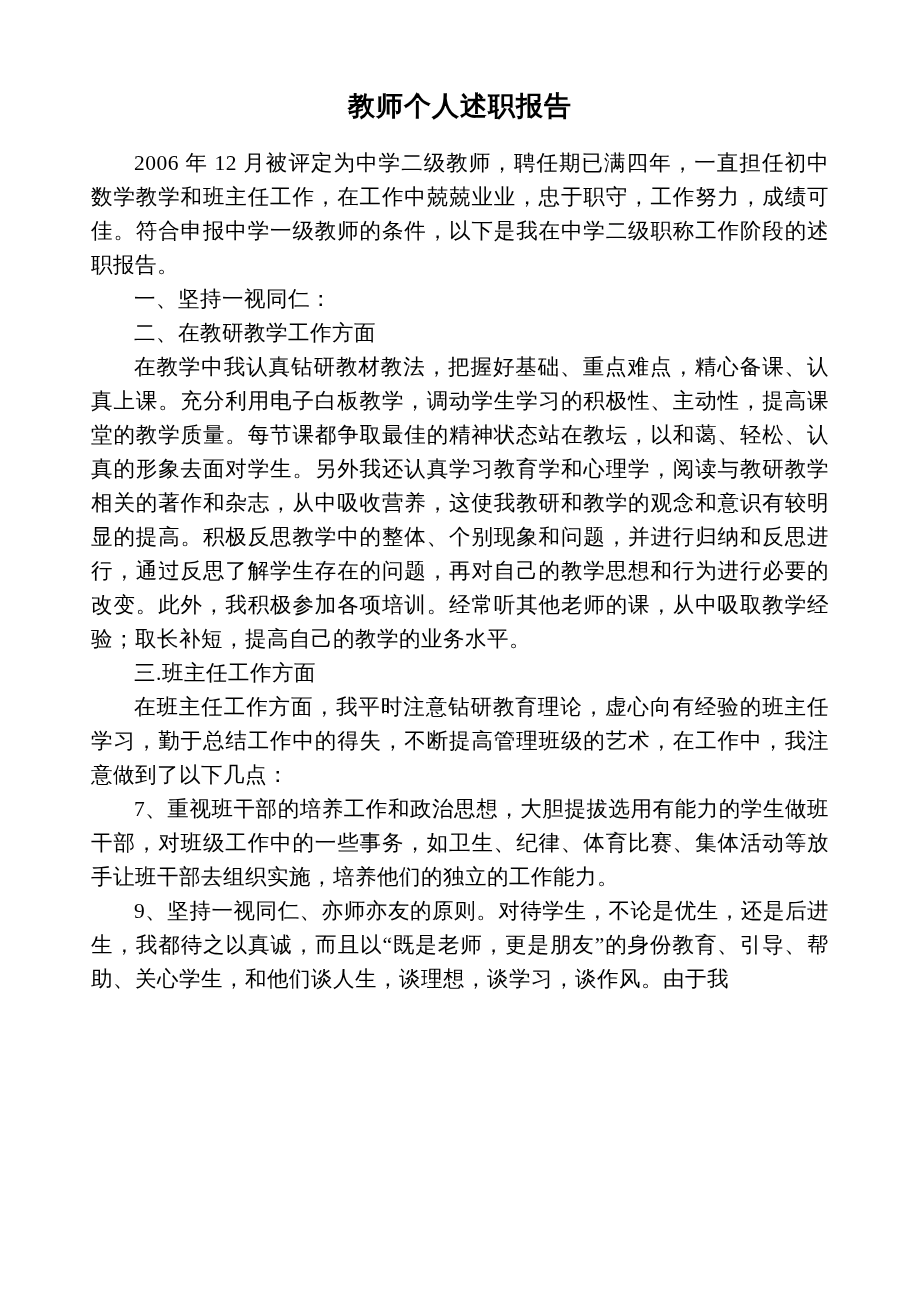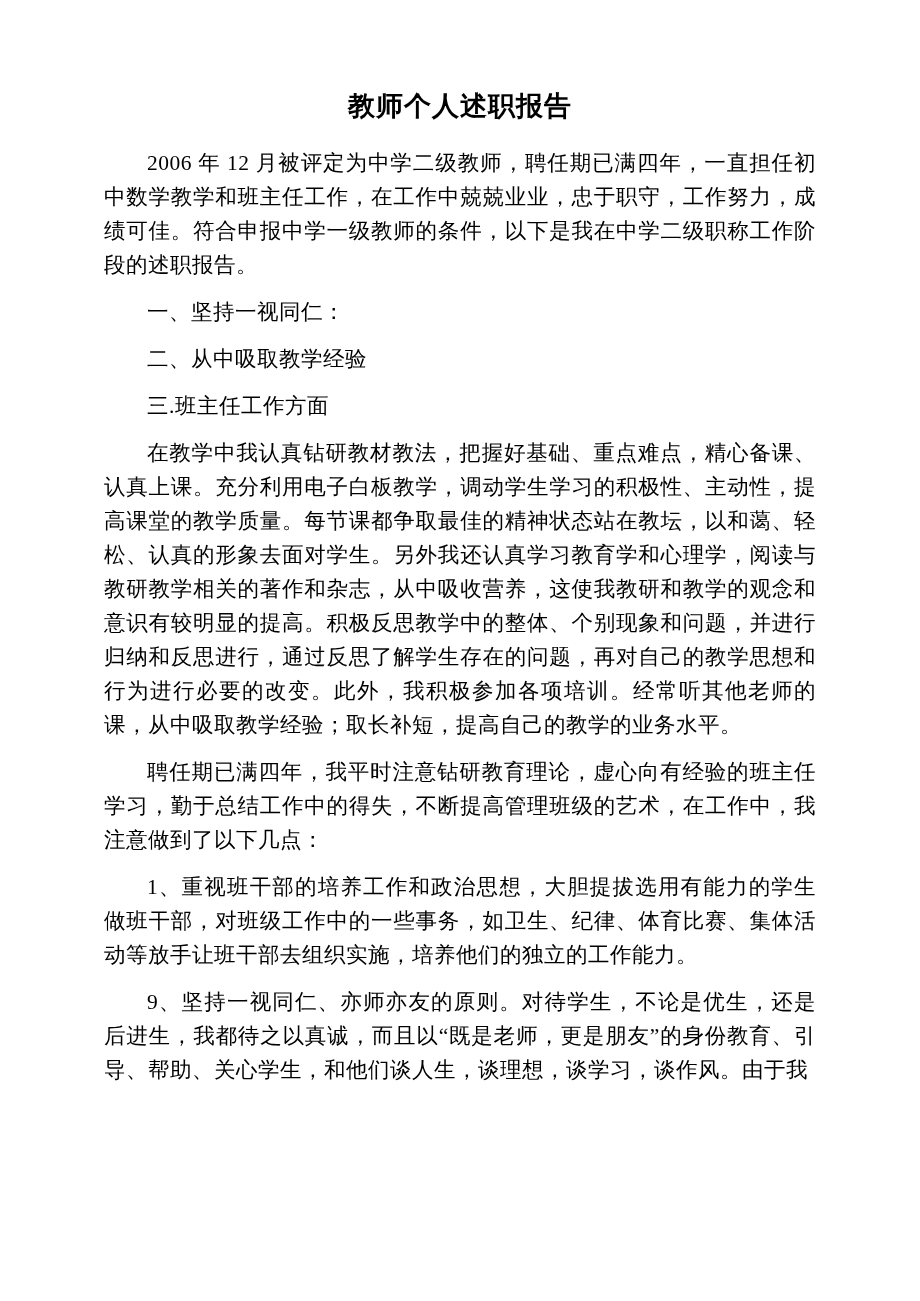--- a/index.html
+++ b/index.html
@@ -21,45 +21,45 @@
   .doc-title {
     margin: 0 0 22px 0;
     text-align: center;
     font-size: 27px;
     line-height: 36px;
     font-weight: bold;
     font-family: "DejaVu Sans", "Liberation Sans", sans-serif;
     letter-spacing: 1px;
   }
   .para {
-    margin: 13px;
+    margin: 0;
     font-size: 21.5px;
     line-height: 34px;
     text-align: justify;
     text-justify: inter-ideograph;
     text-indent: 2em;
     letter-spacing: 0.5px;
     word-break: break-all;
   }
 </style>
 </head>
 <body>
 
 <div class="page">
   <h1 class="doc-title">教师个人述职报告</h1>
 
   <p class="para">2006 年 12 月被评定为中学二级教师，聘任期已满四年，一直担任初中数学教学和班主任工作，在工作中兢兢业业，忠于职守，工作努力，成绩可佳。符合申报中学一级教师的条件，以下是我在中学二级职称工作阶段的述职报告。</p>
 
   <p class="para">一、坚持一视同仁：</p>
 
 
-  <p class="para">二、从中吸取教学经验</p>
+  <p class="para">二、在教研教学工作方面</p>
+
+  <p class="para">在教学中我认真钻研教材教法，把握好基础、重点难点，精心备课、认真上课。充分利用电子白板教学，调动学生学习的积极性、主动性，提高课堂的教学质量。每节课都争取最佳的精神状态站在教坛，以和蔼、轻松、认真的形象去面对学生。另外我还认真学习教育学和心理学，阅读与教研教学相关的著作和杂志，从中吸收营养，这使我教研和教学的观念和意识有较明显的提高。积极反思教学中的整体、个别现象和问题，并进行归纳和反思进行，通过反思了解学生存在的问题，再对自己的教学思想和行为进行必要的改变。此外，我积极参加各项培训。经常听其他老师的课，从中吸取教学经验；取长补短，提高自己的教学的业务水平。</p>
 
   <p class="para">三.班主任工作方面</p>
 
-  <p class="para">在教学中我认真钻研教材教法，把握好基础、重点难点，精心备课、认真上课。充分利用电子白板教学，调动学生学习的积极性、主动性，提高课堂的教学质量。每节课都争取最佳的精神状态站在教坛，以和蔼、轻松、认真的形象去面对学生。另外我还认真学习教育学和心理学，阅读与教研教学相关的著作和杂志，从中吸收营养，这使我教研和教学的观念和意识有较明显的提高。积极反思教学中的整体、个别现象和问题，并进行归纳和反思进行，通过反思了解学生存在的问题，再对自己的教学思想和行为进行必要的改变。此外，我积极参加各项培训。经常听其他老师的课，从中吸取教学经验；取长补短，提高自己的教学的业务水平。</p>
+  <p class="para">在班主任工作方面，我平时注意钻研教育理论，虚心向有经验的班主任学习，勤于总结工作中的得失，不断提高管理班级的艺术，在工作中，我注意做到了以下几点：</p>
 
-  <p class="para">聘任期已满四年，我平时注意钻研教育理论，虚心向有经验的班主任学习，勤于总结工作中的得失，不断提高管理班级的艺术，在工作中，我注意做到了以下几点：</p>
-
-  <p class="para">1、重视班干部的培养工作和政治思想，大胆提拔选用有能力的学生做班干部，对班级工作中的一些事务，如卫生、纪律、体育比赛、集体活动等放手让班干部去组织实施，培养他们的独立的工作能力。</p>
+  <p class="para">7、重视班干部的培养工作和政治思想，大胆提拔选用有能力的学生做班干部，对班级工作中的一些事务，如卫生、纪律、体育比赛、集体活动等放手让班干部去组织实施，培养他们的独立的工作能力。</p>
 
   <p class="para">9、坚持一视同仁、亦师亦友的原则。对待学生，不论是优生，还是后进生，我都待之以真诚，而且以“既是老师，更是朋友”的身份教育、引导、帮助、关心学生，和他们谈人生，谈理想，谈学习，谈作风。由于我</p>
 </div>
 
 </body></html>

